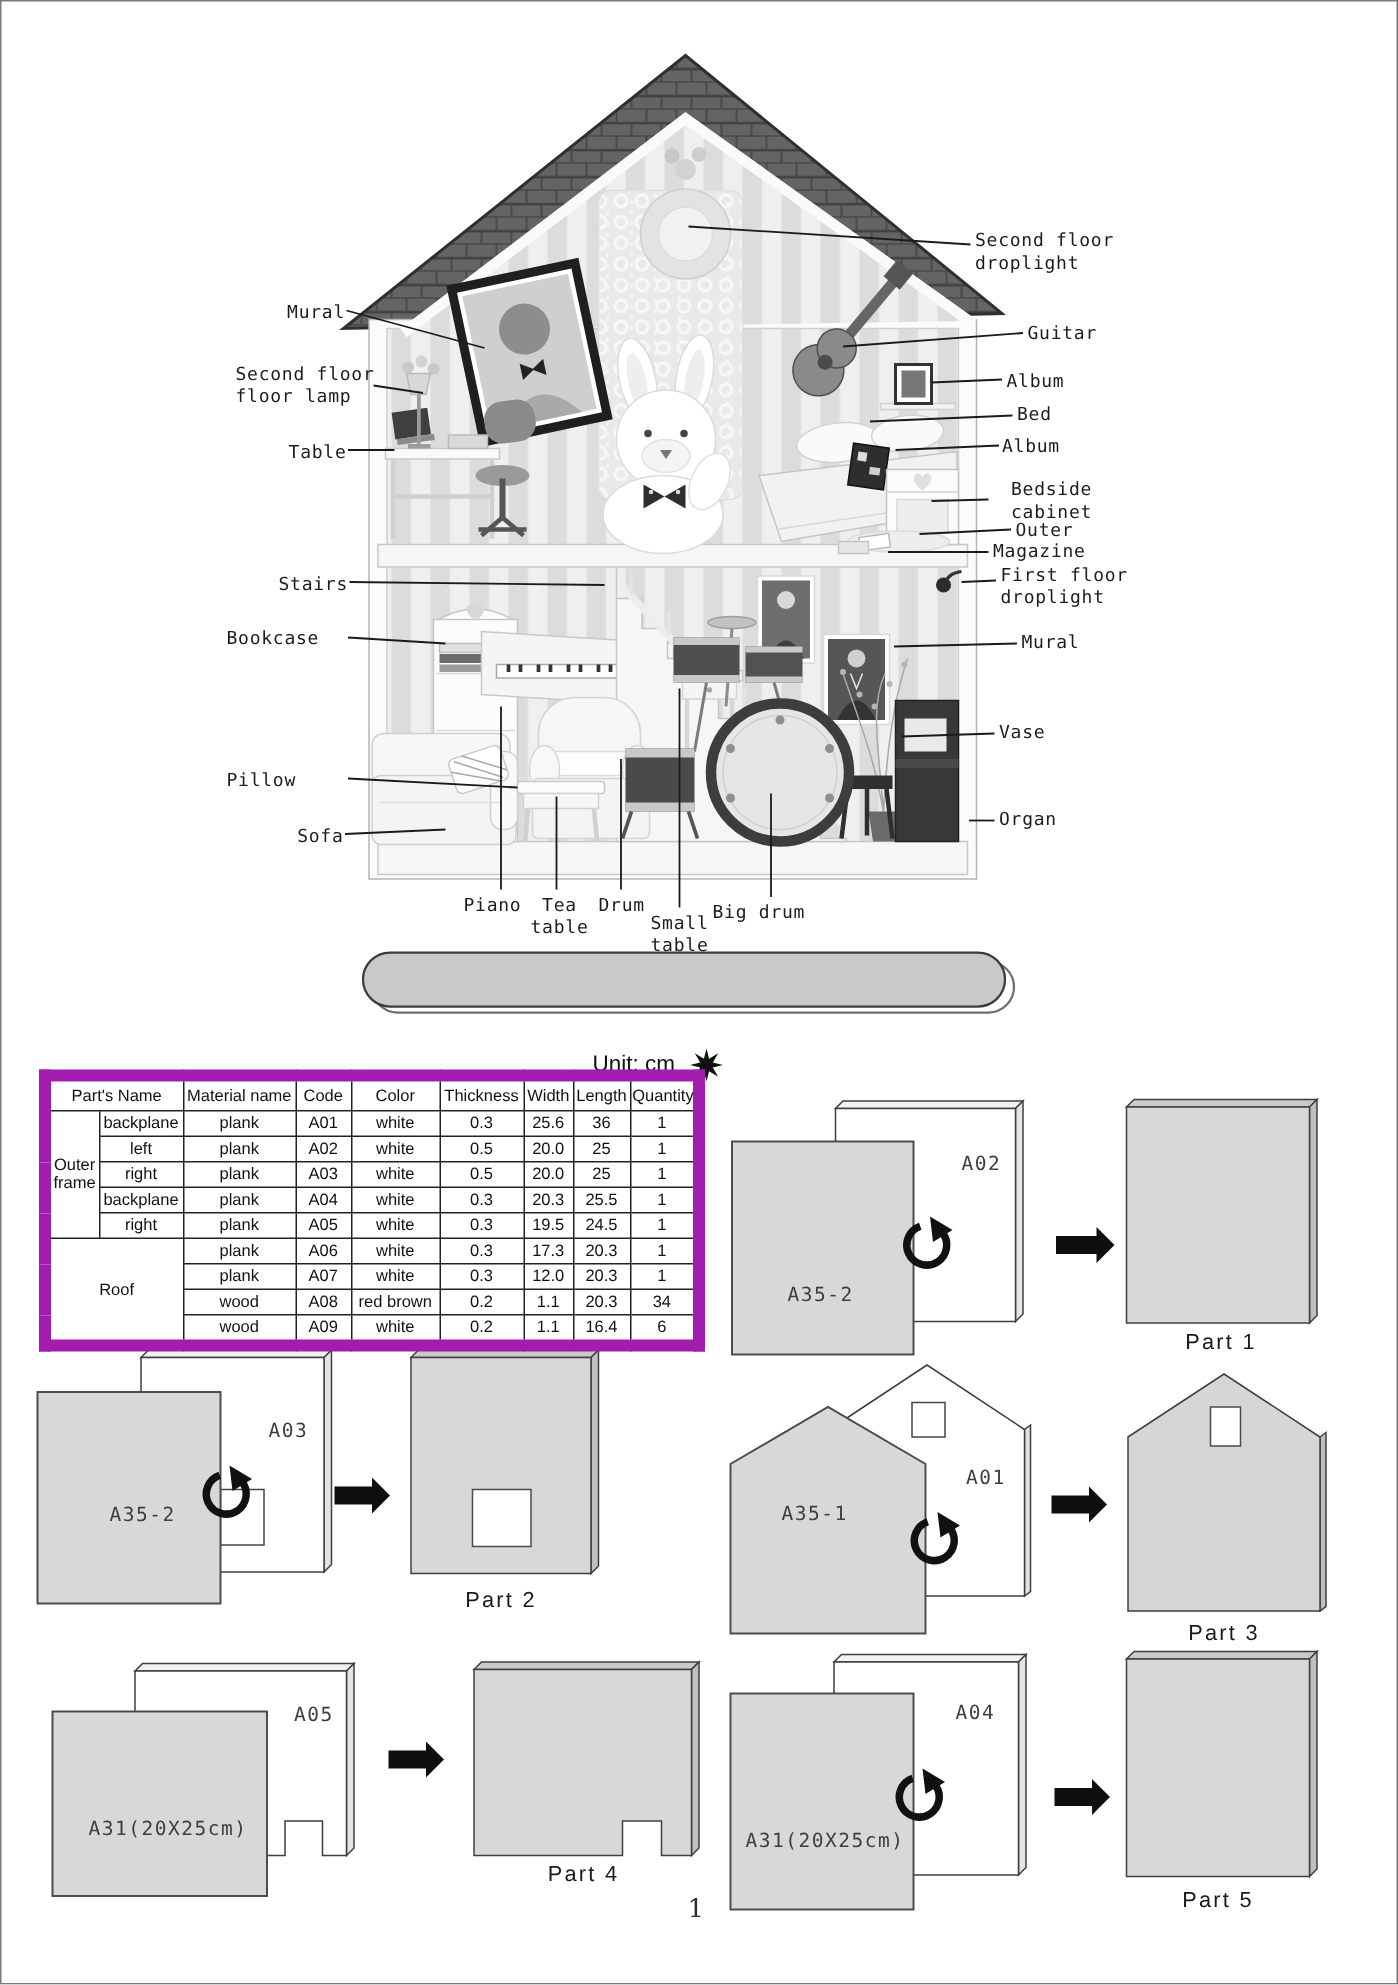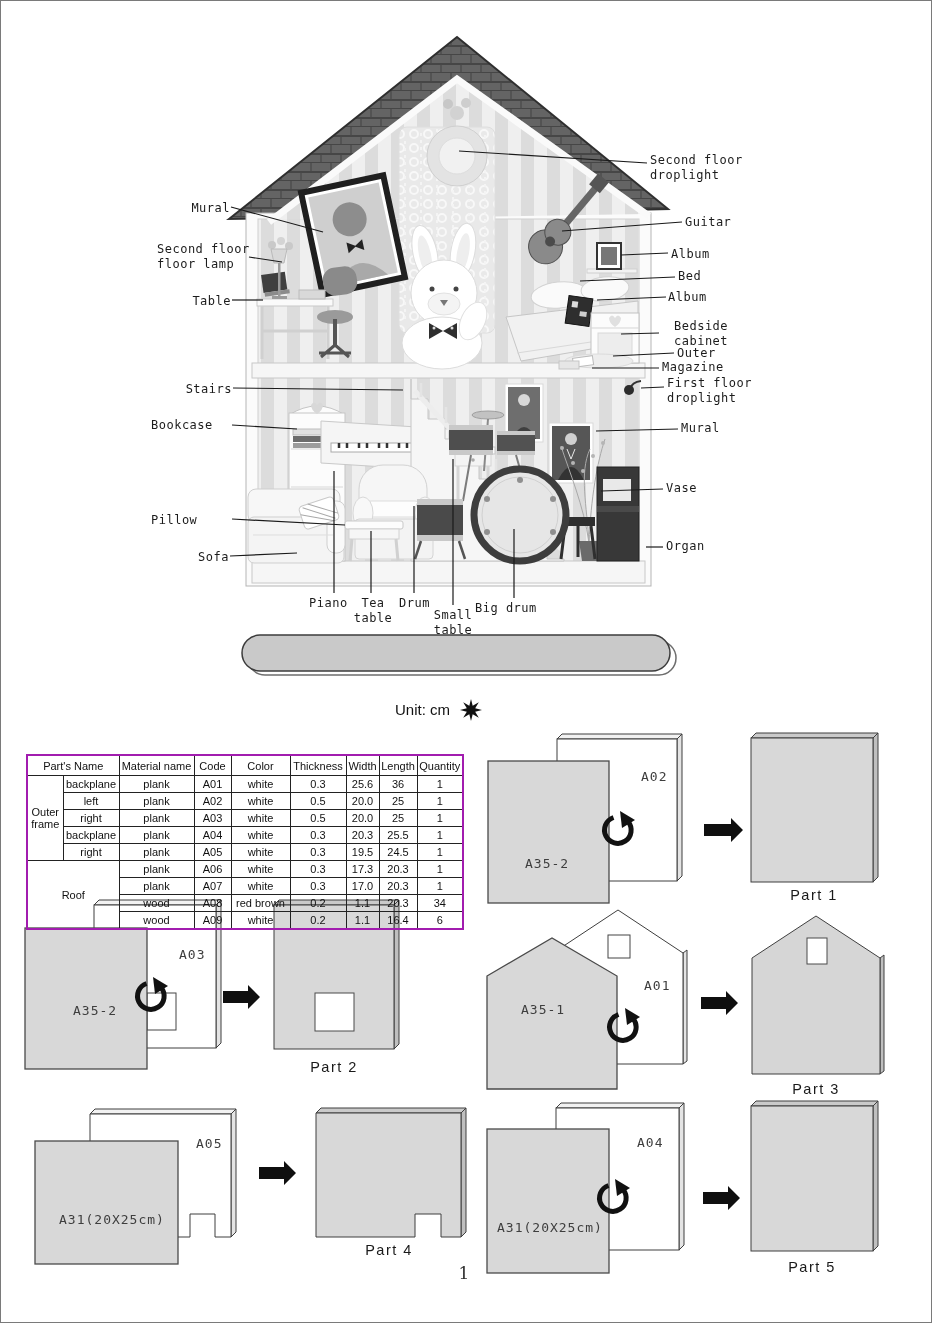--- a/index.html
+++ b/index.html
@@ -13,21 +13,21 @@
   .caption{position:absolute;z-index:3;font-size:14.5px;color:#1a1a1a;letter-spacing:1.5px;
            text-align:center;width:90px;white-space:nowrap;}
   .banner-text{position:absolute;z-index:3;left:241px;top:634px;width:428px;height:36px;display:flex;
                align-items:center;justify-content:center;font-size:19.5px;color:#0d0d0d;letter-spacing:.4px;}
   .unit{position:absolute;z-index:3;left:394px;top:684px;font-size:15px;color:#111;margin-top:16px;}
   .instr{position:absolute;z-index:3;left:482px;top:697px;width:402px;font-size:15.5px;
          line-height:18.5px;color:#0d0d0d;}
   .pageno{position:absolute;z-index:3;left:448px;top:1262px;width:30px;text-align:center;
           font-family:"DejaVu Serif",serif;font-size:17px;color:#2e2e2e;}
   table.materials{position:absolute;z-index:3;left:25px;top:712px;width:436px;border-collapse:collapse;
-        table-layout:fixed;font-size:11px;color:#111;border:2px solid #a21caf;margin-top:41px;}
+        table-layout:fixed;font-size:11px;color:#111;border:8px solid #a21caf;}
   table.materials th,table.materials td{border:1px solid #222;padding:1px 1px;text-align:center;
         font-weight:normal;overflow:hidden;white-space:pre-line;}
   table.materials thead th{height:17px;}
   table.materials tbody td{height:14px;}
 </style>
 </head>
 <body>
 
 <div id="page">
 
@@ -494,21 +494,21 @@
       <td>0.3</td>
       <td>17.3</td>
       <td>20.3</td>
       <td>1</td>
     </tr>
     <tr>
       <td>plank</td>
       <td>A07</td>
       <td>white</td>
       <td>0.3</td>
-      <td>17.0</td>
+      <td>12.0</td>
       <td>20.3</td>
       <td>1</td>
     </tr>
     <tr>
       <td>wood</td>
       <td>A08</td>
       <td>red brown</td>
       <td>0.2</td>
       <td>1.1</td>
       <td>20.3</td>

